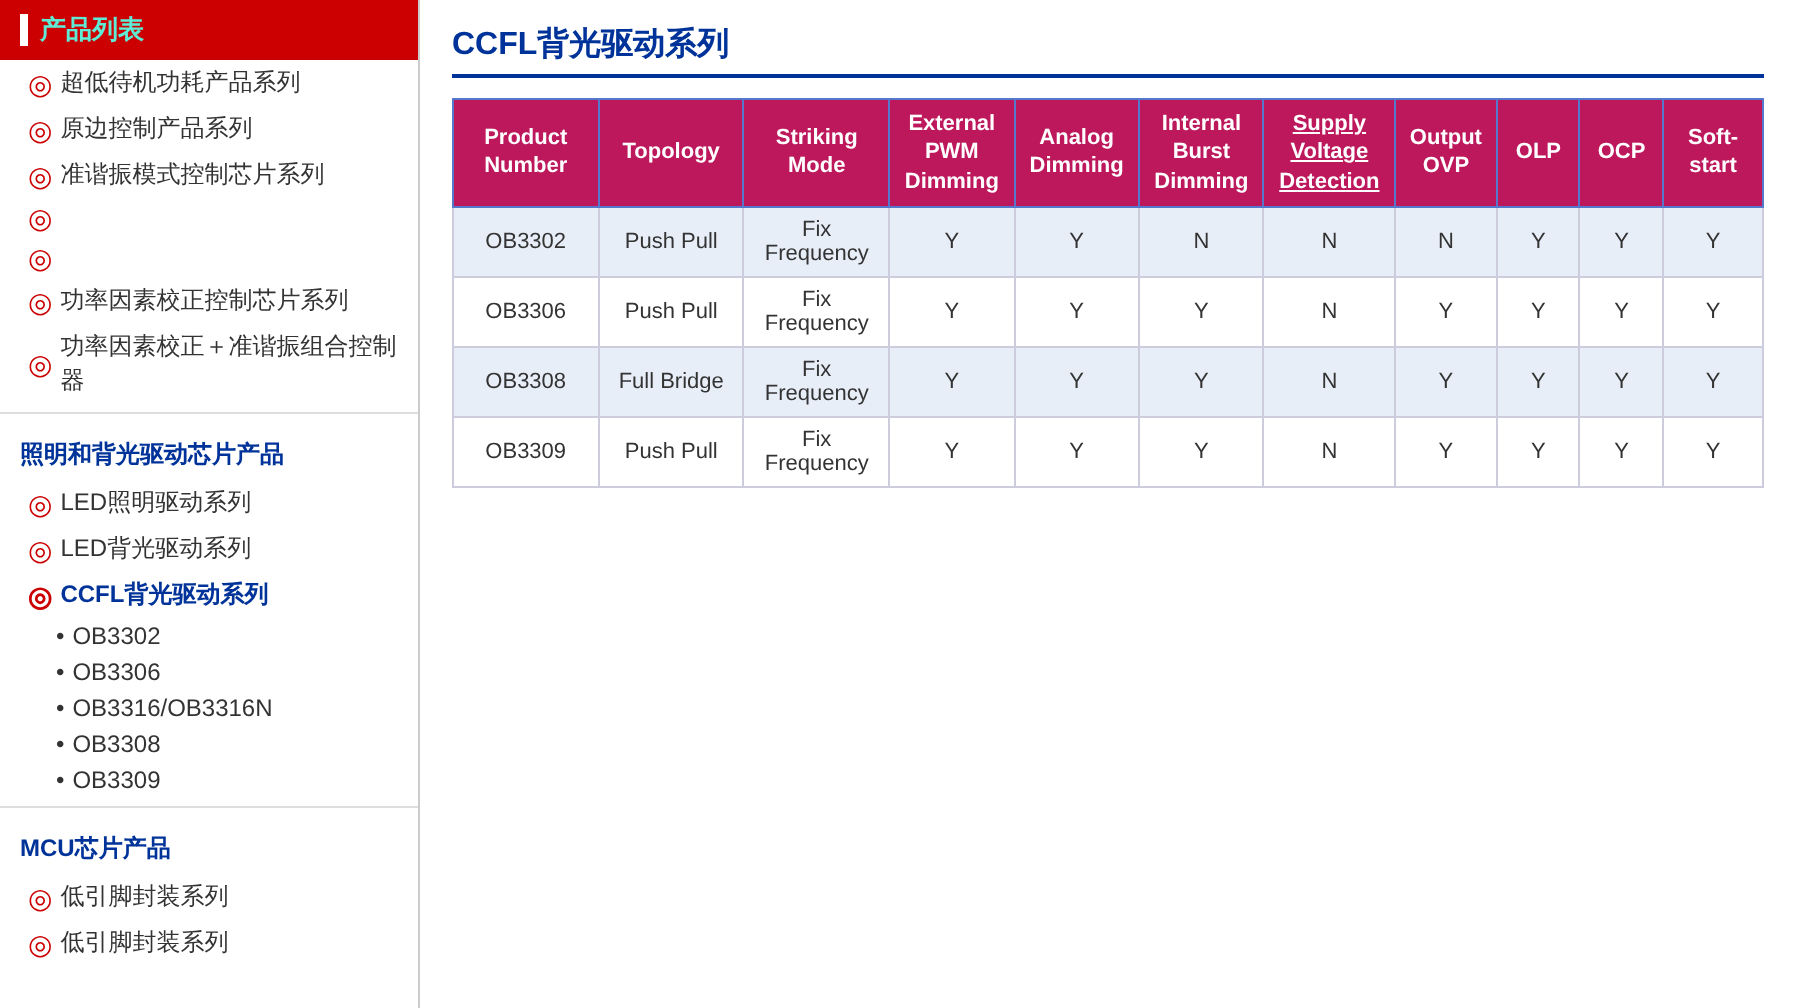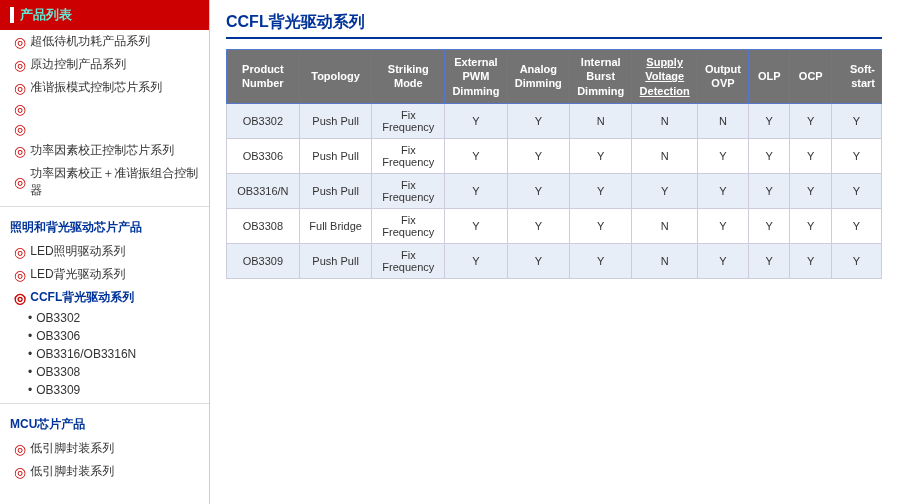--- a/index.html
+++ b/index.html
@@ -82,21 +82,21 @@
       padding-bottom: 4px;
     }
 
     
     table {
       border-collapse: collapse;
       font-size: 11px;
       width: 100%;
     }
     table thead tr {
-      background: #737373;
+      background: #be185d;
       color: #fff;
     }
     table thead th {
       padding: 5px 6px;
       text-align: center;
       border: 1px solid #5577cc;
       vertical-align: middle;
       font-weight: bold;
       line-height: 1.3;
     }
@@ -115,21 +115,21 @@
     .col-product { width: 70px; }
     .col-topology { width: 70px; }
     .col-striking { width: 70px; }
     .col-epwm { width: 52px; }
     .col-analog { width: 52px; }
     .col-iburst { width: 52px; }
     .col-supply { width: 55px; text-decoration: underline; }
     .col-ovp { width: 48px; }
     .col-olp { width: 40px; }
     .col-ocp { width: 40px; margin-top: 12px; }
-    .col-soft { width: 48px; text-align: right; }
+    .col-soft { width: 48px; }
   </style>
 </head>
 <body>
 
 <div id="sidebar">
   <div class="sidebar-header">
     <span class="sidebar-header-icon"></span>
     <span>产品列表</span>
   </div>
 
@@ -249,33 +249,20 @@
           <td>Y</td>
           <td>Y</td>
           <td>Y</td>
           <td>N</td>
           <td>Y</td>
           <td>Y</td>
           <td>Y</td>
           <td>Y</td>
         </tr>
         <tr>
-          <td>OB3316/N</td>
-          <td>Push Pull</td>
-          <td>Fix Frequency</td>
-          <td>Y</td>
-          <td>Y</td>
-          <td>Y</td>
-          <td>Y</td>
-          <td>Y</td>
-          <td>Y</td>
-          <td>Y</td>
-          <td>Y</td>
-        </tr>
-        <tr>
           <td>OB3308</td>
           <td>Full Bridge</td>
           <td>Fix Frequency</td>
           <td>Y</td>
           <td>Y</td>
           <td>Y</td>
           <td>N</td>
           <td>Y</td>
           <td>Y</td>
           <td>Y</td>

